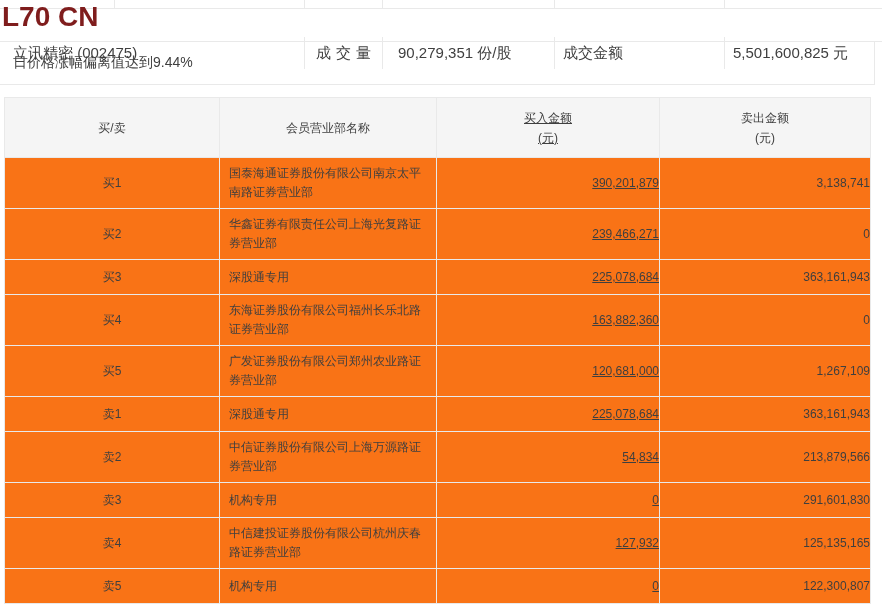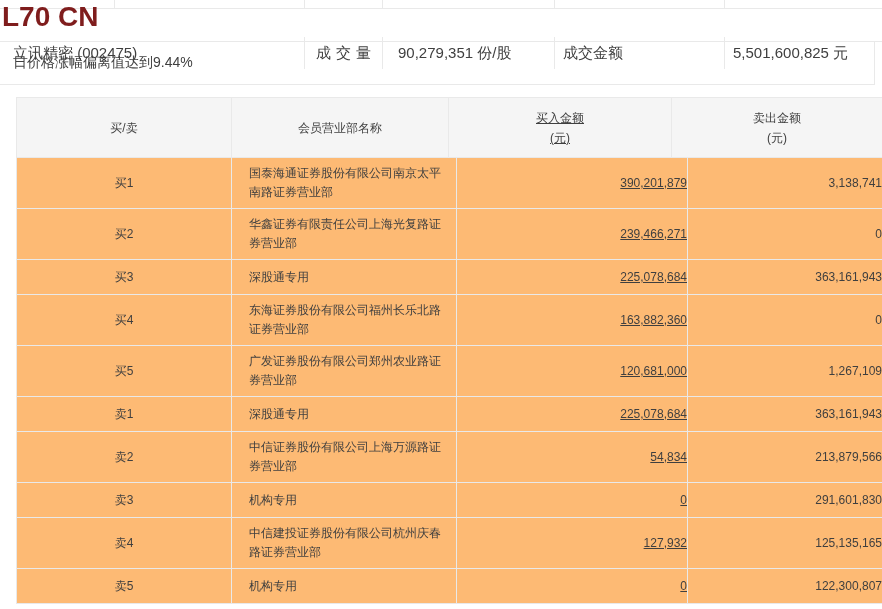--- a/index.html
+++ b/index.html
@@ -32,32 +32,32 @@
   .notice-row {
     width: 875px; height: 43px;
     border-bottom: 1px solid #e9e9e9; border-right: 1px solid #e9e9e9;
     display: flex; align-items: center; padding-left: 13px; font-size: 14px;
   }
 
   .spacer { height: 12px; }
 
   
   .lhb-table {
-    margin-left: 16px; width: 867px;
+    margin-left: 4px; width: 867px;
     border: 1px solid #e9e9e9; border-bottom: none;
   }
   .thead {
     display: flex; height: 60px; background: #f5f5f5;
     border-bottom: 1px solid #e9e9e9; font-size: 12px;
   }
   .th {
     display: flex; flex-direction: column; align-items: center; justify-content: center;
     text-align: center; border-right: 1px solid #e9e9e9; line-height: 20px;
   }
-  .tr { display: flex; min-height: 35px; border-bottom: 1px solid #e9e9e9; font-size: 12px; background: #fdba74; gap: 8px; }
+  .tr { display: flex; min-height: 35px; border-bottom: 1px solid #e9e9e9; font-size: 12px; background: #f97316; }
   .td { display: flex; align-items: center; border-right: 1px solid #e9e9e9; }
   .c1 { width: 215px; }
   .c2 { width: 217px; }
   .c3 { width: 223px; text-decoration: underline; }
   .c4 { flex: 1; border-right: none !important; }
   .td.c1 { justify-content: center; }
   .td.c2 { padding: 6px 8px 6px 9px; line-height: 19px; }
   .td.c3, .td.c4 { justify-content: flex-end; }
 
   

